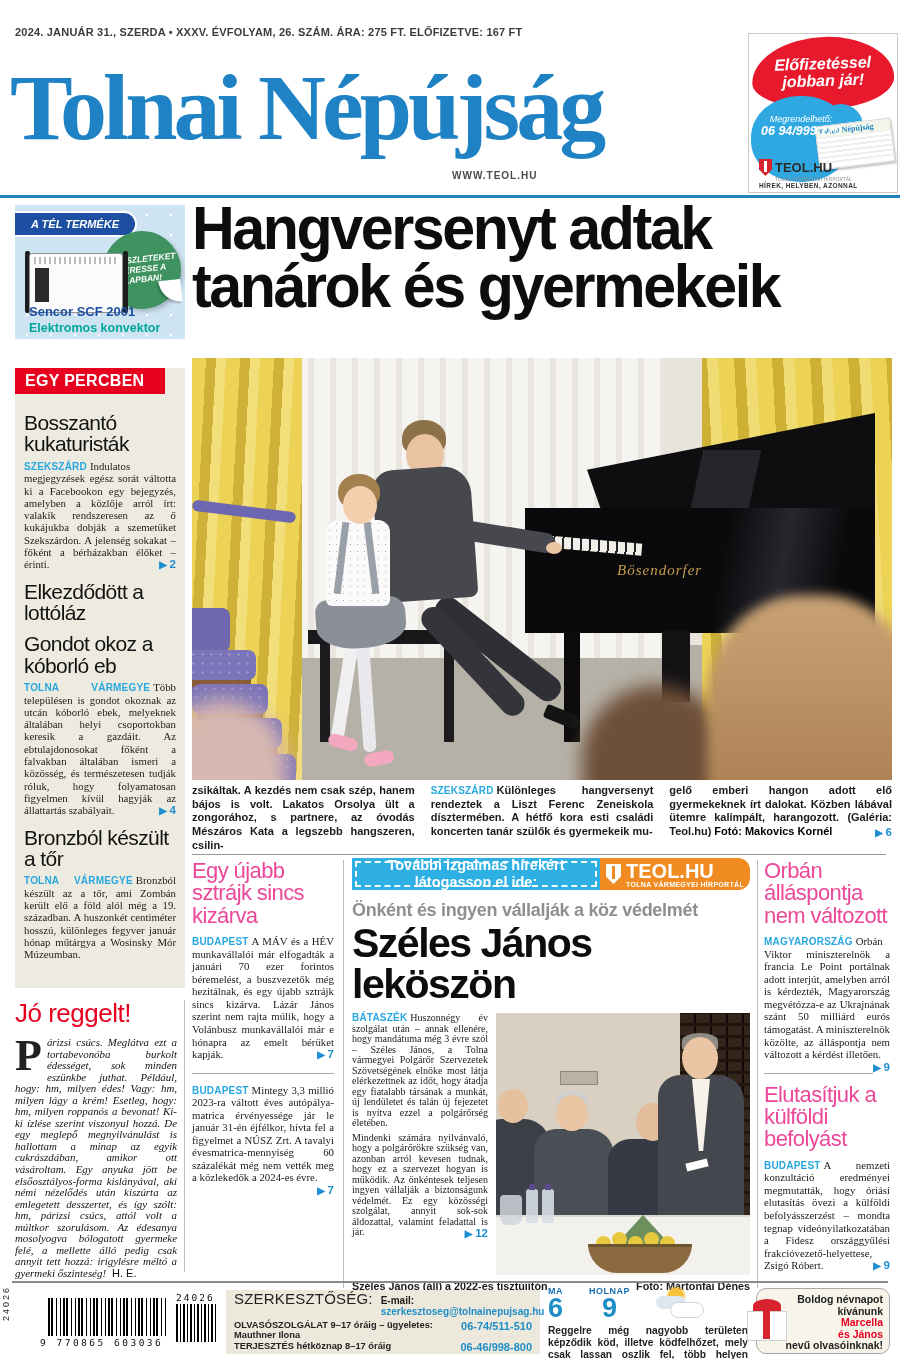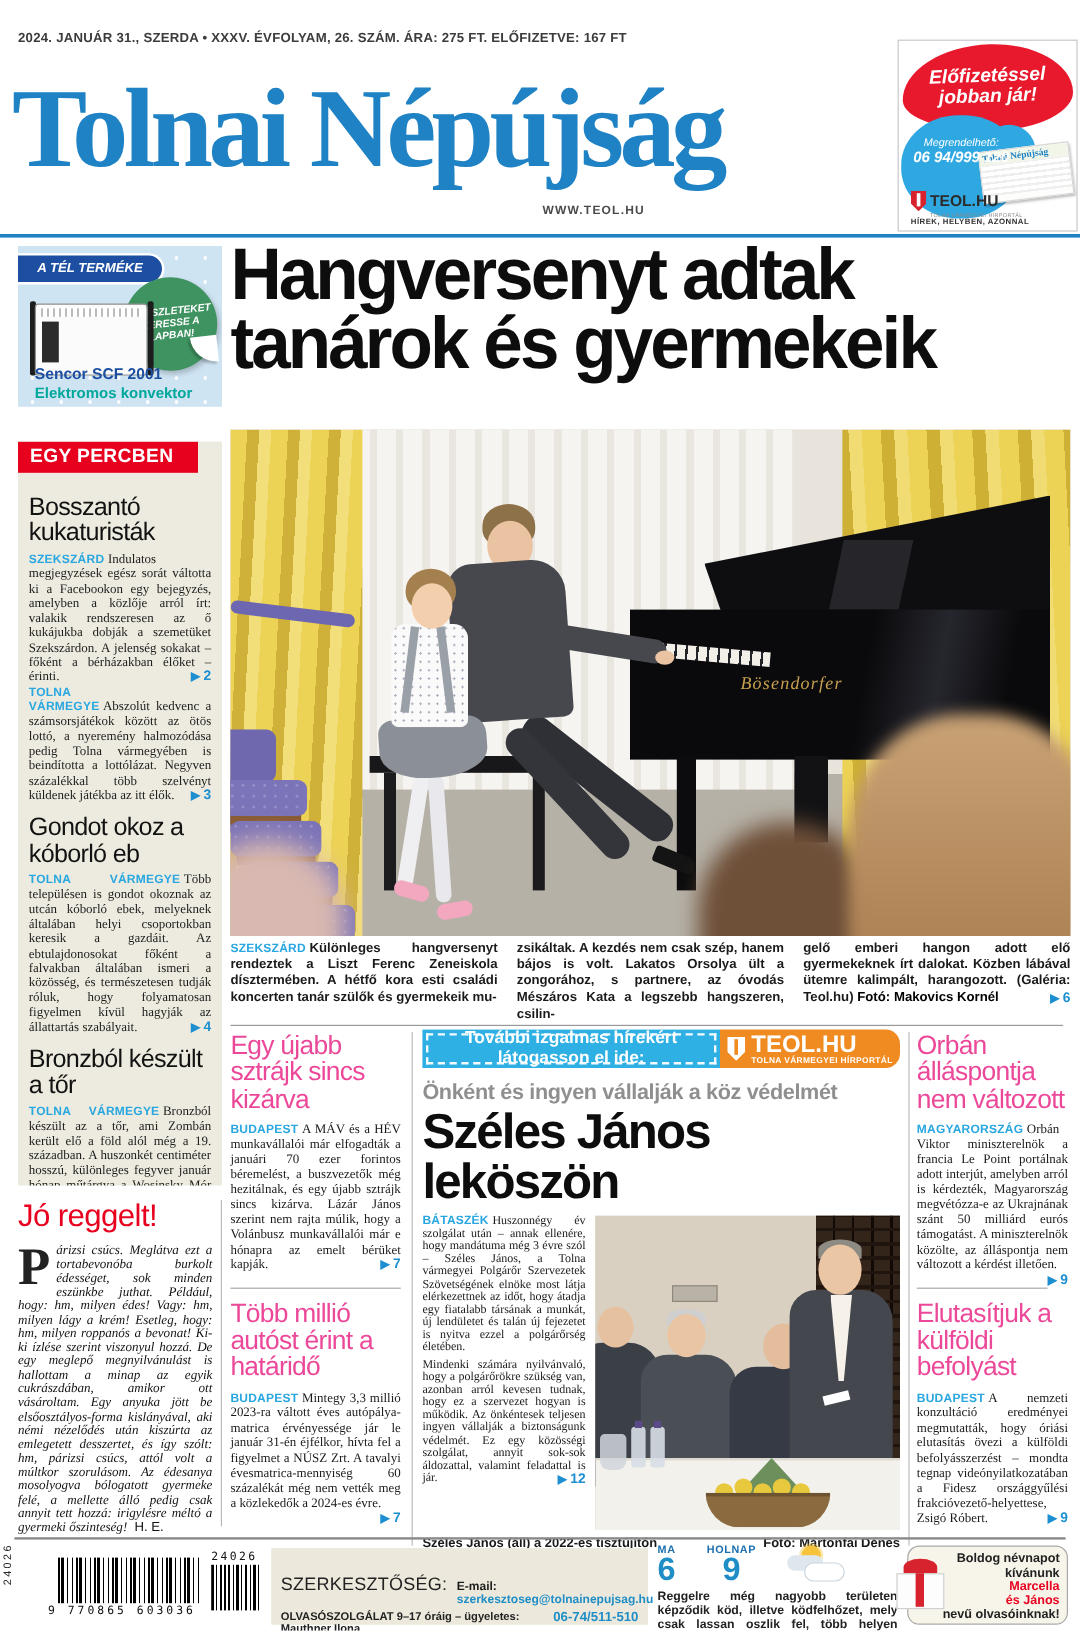--- a/index.html
+++ b/index.html
@@ -180,21 +180,21 @@
   
   .footer-rule{left:12px;top:1281px;width:876px;height:2px;background:#8a8a8a;}
   .issue-vert{left:1px;top:1286px;font-size:9px;letter-spacing:2px;color:#222;writing-mode:vertical-rl;transform:rotate(180deg);}
   .barcode{left:36px;top:1292px;width:182px;height:60px;}
   .bc-main{position:absolute;left:12px;top:6px;width:118px;height:38px;
     background:repeating-linear-gradient(90deg,#000 0 2px,#fff 2px 3px,#000 3px 5px,#fff 5px 8px,#000 8px 9px,#fff 9px 12px,#000 12px 13px,#fff 13px 15px);}
   .bc-digits{position:absolute;left:4px;top:45px;font-family:"DejaVu Sans Mono",monospace;font-size:9.5px;letter-spacing:2.5px;color:#111;}
   .bc-right{position:absolute;left:140px;top:12px;width:42px;height:38px;
     background:repeating-linear-gradient(90deg,#000 0 2px,#fff 2px 4px,#000 4px 5px,#fff 5px 7px);}
   .bc-issue{position:absolute;left:140px;top:0;font-family:"DejaVu Sans Mono",monospace;font-size:9.5px;letter-spacing:2px;color:#111;}
-  .edit-box{left:226px;top:1290px;width:314px;height:64px;background:#ece9dc;padding:22px 8px;box-sizing:border-box;}
+  .edit-box{left:226px;top:1290px;width:314px;height:64px;background:#ece9dc;padding:0 8px;box-sizing:border-box;}
   .ed-row1{display:flex;align-items:baseline;gap:8px;}
   .ed-title{font-size:15px;color:#222;letter-spacing:.2px;}
   .ed-mail{font-size:10px;font-weight:bold;}
   .ed-mail .val{color:#1f8dc6;}
   .ed-grid{display:grid;grid-template-columns:1fr auto;column-gap:6px;row-gap:1px;margin-top:3px;}
   .ed-label{font-size:9.3px;font-weight:bold;color:#222;}
   .ed-phone{font-size:11px;font-weight:bold;color:#1f8dc6;text-align:right;}
   .weather{left:548px;top:1286px;width:200px;}
   .w-top{display:flex;gap:26px;align-items:flex-start;}
   .w-day{text-align:center;}
@@ -253,21 +253,21 @@
   </div>
 
   <div class="abs one-min">
     <div class="om-banner">EGY PERCBEN</div>
 
     <div class="teaser">
       <h2>Bosszantó kukaturisták</h2>
       <p><span class="loc">SZEKSZÁRD</span><span>Indulatos megjegyzések egész sorát váltotta ki a Facebookon egy bejegyzés, amelyben a közlője arról írt: valakik rendszeresen az ő kukájukba dobják a szemetüket Szekszárdon. A jelenség sokakat – főként a bérházakban élőket – érinti.</span><span class="jump">2</span></p>
     </div>
     <div class="teaser">
-      <p><span class="loc">TOLNA VÁRMEGYE</span><span>Abszolút kedvenc a számsorsjátékok között az ötös lottó, a nyeremény halmozódása pedig Tolna vármegyében is beindította a lottólázat. Negyven százalékkal több szelvényt küldenek játékba az itt élők.</span><span class="jump">3</span></p>
+      <h2>Elkezdődött a lottóláz</h2>
     </div>
     <div class="teaser">
       <h2>Gondot okoz a kóborló eb</h2>
       <p><span class="loc">TOLNA VÁRMEGYE</span><span>Több településen is gondot okoznak az utcán kóborló ebek, melyeknek általában helyi csoportokban keresik a gazdáit. Az ebtulajdonosokat főként a falvakban általában ismeri a közösség, és természetesen tudják róluk, hogy folyamatosan figyelmen kívül hagyják az állattartás szabályait.</span><span class="jump">4</span></p>
     </div>
     <div class="teaser">
       <h2>Bronzból készült a tőr</h2>
       <p><span class="loc">TOLNA VÁRMEGYE</span><span>Bronzból készült az a tőr, ami Zombán került elő a föld alól még a 19. században. A huszonkét centiméter hosszú, különleges fegyver január hónap műtárgya a Wosinsky Mór Múzeumban.</span></p>
     </div>
   </div>
@@ -323,32 +323,31 @@
     <div class="ph g-strap" style="left:146px;transform:rotate(7deg);"></div>
     <div class="ph g-strap" style="left:176px;transform:rotate(-7deg);"></div>
     <div class="ph g-hair"></div>
     <div class="ph g-head"></div>
     <div class="ph aud3"></div>
     <div class="ph aud2"></div>
     <div class="ph aud1"></div>
   </div>
 
   <div class="abs lead-cap">
+    <p><span>zsikáltak. A kezdés nem csak szép, hanem bájos is volt. Lakatos Orsolya ült a zongorához, s partnere, az óvodás Mészáros Kata a legszebb hangszeren, csilin-</span></p>
     <p><span class="loc">SZEKSZÁRD</span><span>Különleges hangversenyt rendeztek a Liszt Ferenc Zeneiskola dísztermében. A hétfő kora esti családi koncerten tanár szülők és gyermekeik mu-</span></p>
-    <p><span>zsikáltak. A kezdés nem csak szép, hanem bájos is volt. Lakatos Orsolya ült a zongorához, s partnere, az óvodás Mészáros Kata a legszebb hangszeren, csilin-</span></p>
     <p><span>gelő emberi hangon adott elő gyermekeknek írt dalokat. Közben lábával ütemre kalimpált, harangozott. (Galéria: Teol.hu) </span><span class="credit">Fotó: Makovics Kornél</span><span class="jump">6</span></p>
   </div>
 
   <div class="abs midrule"></div>
 
   <div class="abs colA">
     <h3>Egy újabb sztrájk sincs kizárva</h3>
     <p><span class="loc">BUDAPEST</span><span>A MÁV és a HÉV munkavállalói már elfogadták a januári 70 ezer forintos béremelést, a buszvezetők még hezitálnak, és egy újabb sztrájk sincs kizárva. Lázár János szerint nem rajta múlik, hogy a Volánbusz munkavállalói már e hónapra az emelt bérüket kapják.</span><span class="jump">7</span></p>
     <hr class="colsep">
-    <h3>Több millió autóst érint a határidő</h3>
     <p><span class="loc">BUDAPEST</span><span>Mintegy 3,3 millió 2023-ra váltott éves autópálya-matrica érvényessége jár le január 31-én éjfélkor, hívta fel a figyelmet a NÚSZ Zrt. A tavalyi évesmatrica-mennyiség 60 százalékát még nem vették meg a közlekedők a 2024-es évre.</span><span class="jump">7</span></p>
   </div>
   <div class="abs vline vA"></div>
 
   <div class="abs colB">
     <div class="teol-banner">
       <div class="tb-blue">
         <div class="tb-text">További izgalmas hírekért látogasson el ide:</div>
       </div>
       <div class="tb-orange">

